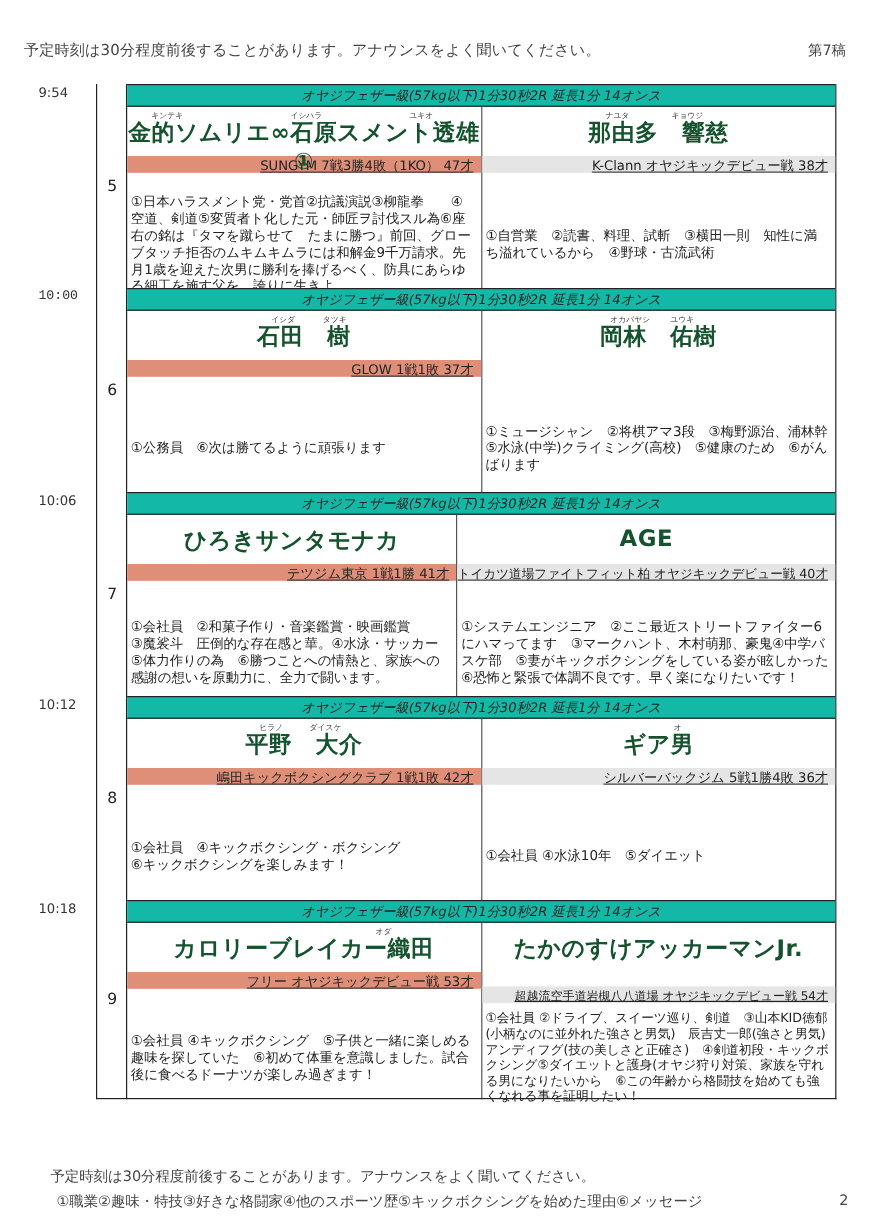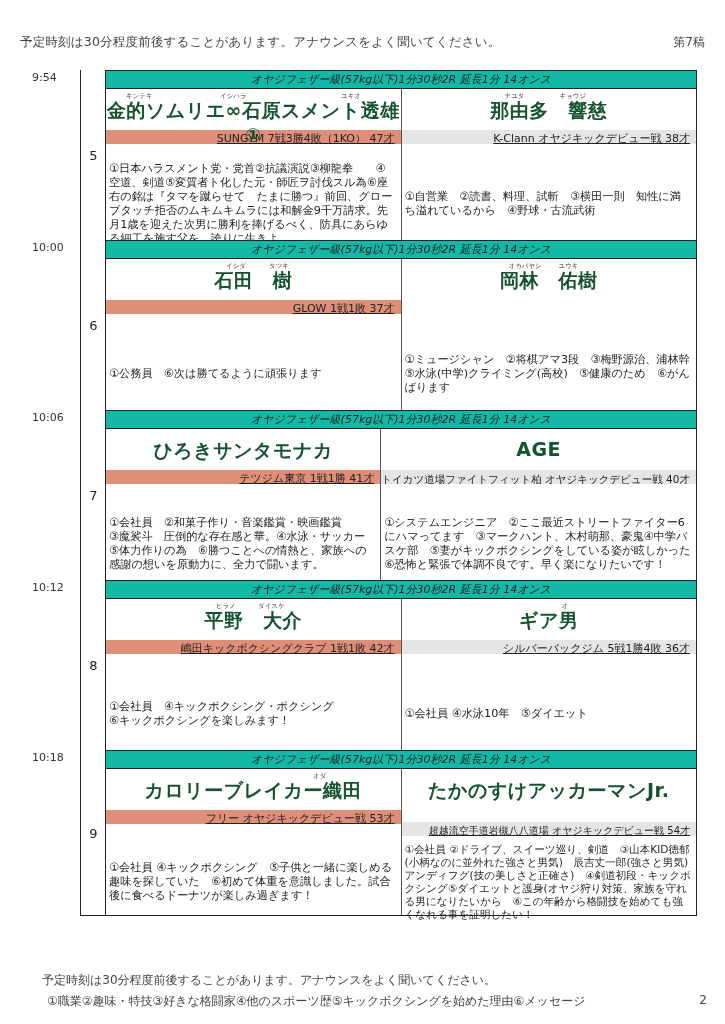--- a/index.html
+++ b/index.html
@@ -41,21 +41,21 @@
 <div class="time" style="top:71px;">9:54</div>
 <div class="bout" style="top:70px;height:170px;">
   <div class="numcol">5</div>
   <div class="main">
     <div class="cls">オヤジフェザー級(57kg以下)1分30秒2R  延長1分  14オンス</div>
     <div class="cols">
       <div class="col left">
         <div class="name-area">
           <div class="ruby-row">
             <span style="left:20px;">キンテキ</span>
-            <span style="left:114px;">イシハラ</span>
+            <span style="left:136px;">イシハラ</span>
             <span style="left:235px;">ユキオ</span>
           </div>
           <div class="name">金的ソムリエ∞石原スメント透雄①</div>
         </div>
         <div class="info red">SUNGYM  7戦3勝4敗（1KO）  47才</div>
         <div class="desc">
             <span>①日本ハラスメント党・党首②抗議演説③柳龍拳　　④空道、剣道⑤変質者ト化した元・師匠ヲ討伐スル為⑥座右の銘は『タマを蹴らせて　たまに勝つ』前回、グローブタッチ拒否のムキムキムラには和解金9千万請求。先月1歳を迎えた次男に勝利を捧げるべく、防具にあらゆる細工を施す父を、誇りに生きよ。</span>
           </div>
       </div>
       <div class="col">
@@ -68,21 +68,21 @@
         </div>
         <div class="info blue">K-Clann オヤジキックデビュー戦  38才</div>
         <div class="desc">
             <span>①自営業　②読書、料理、試斬　③横田一則　知性に満ち溢れているから　④野球・古流武術</span>
           </div>
       </div>
     </div>
   </div>
 </div>
 
-<div class="time" style="top:241px;">10:00</div>
+<div class="time" style="top:241px;font-family:Liberation Mono, monospace;">10:00</div>
 <div class="bout" style="top:240px;height:170px;">
   <div class="numcol">6</div>
   <div class="main">
     <div class="cls">オヤジフェザー級(57kg以下)1分30秒2R  延長1分  14オンス</div>
     <div class="cols">
       <div class="col left">
         <div class="name-area">
           <div class="ruby-row">
             <span style="left:120px;">イシダ</span>
             <span style="left:163px;">タツキ</span>

